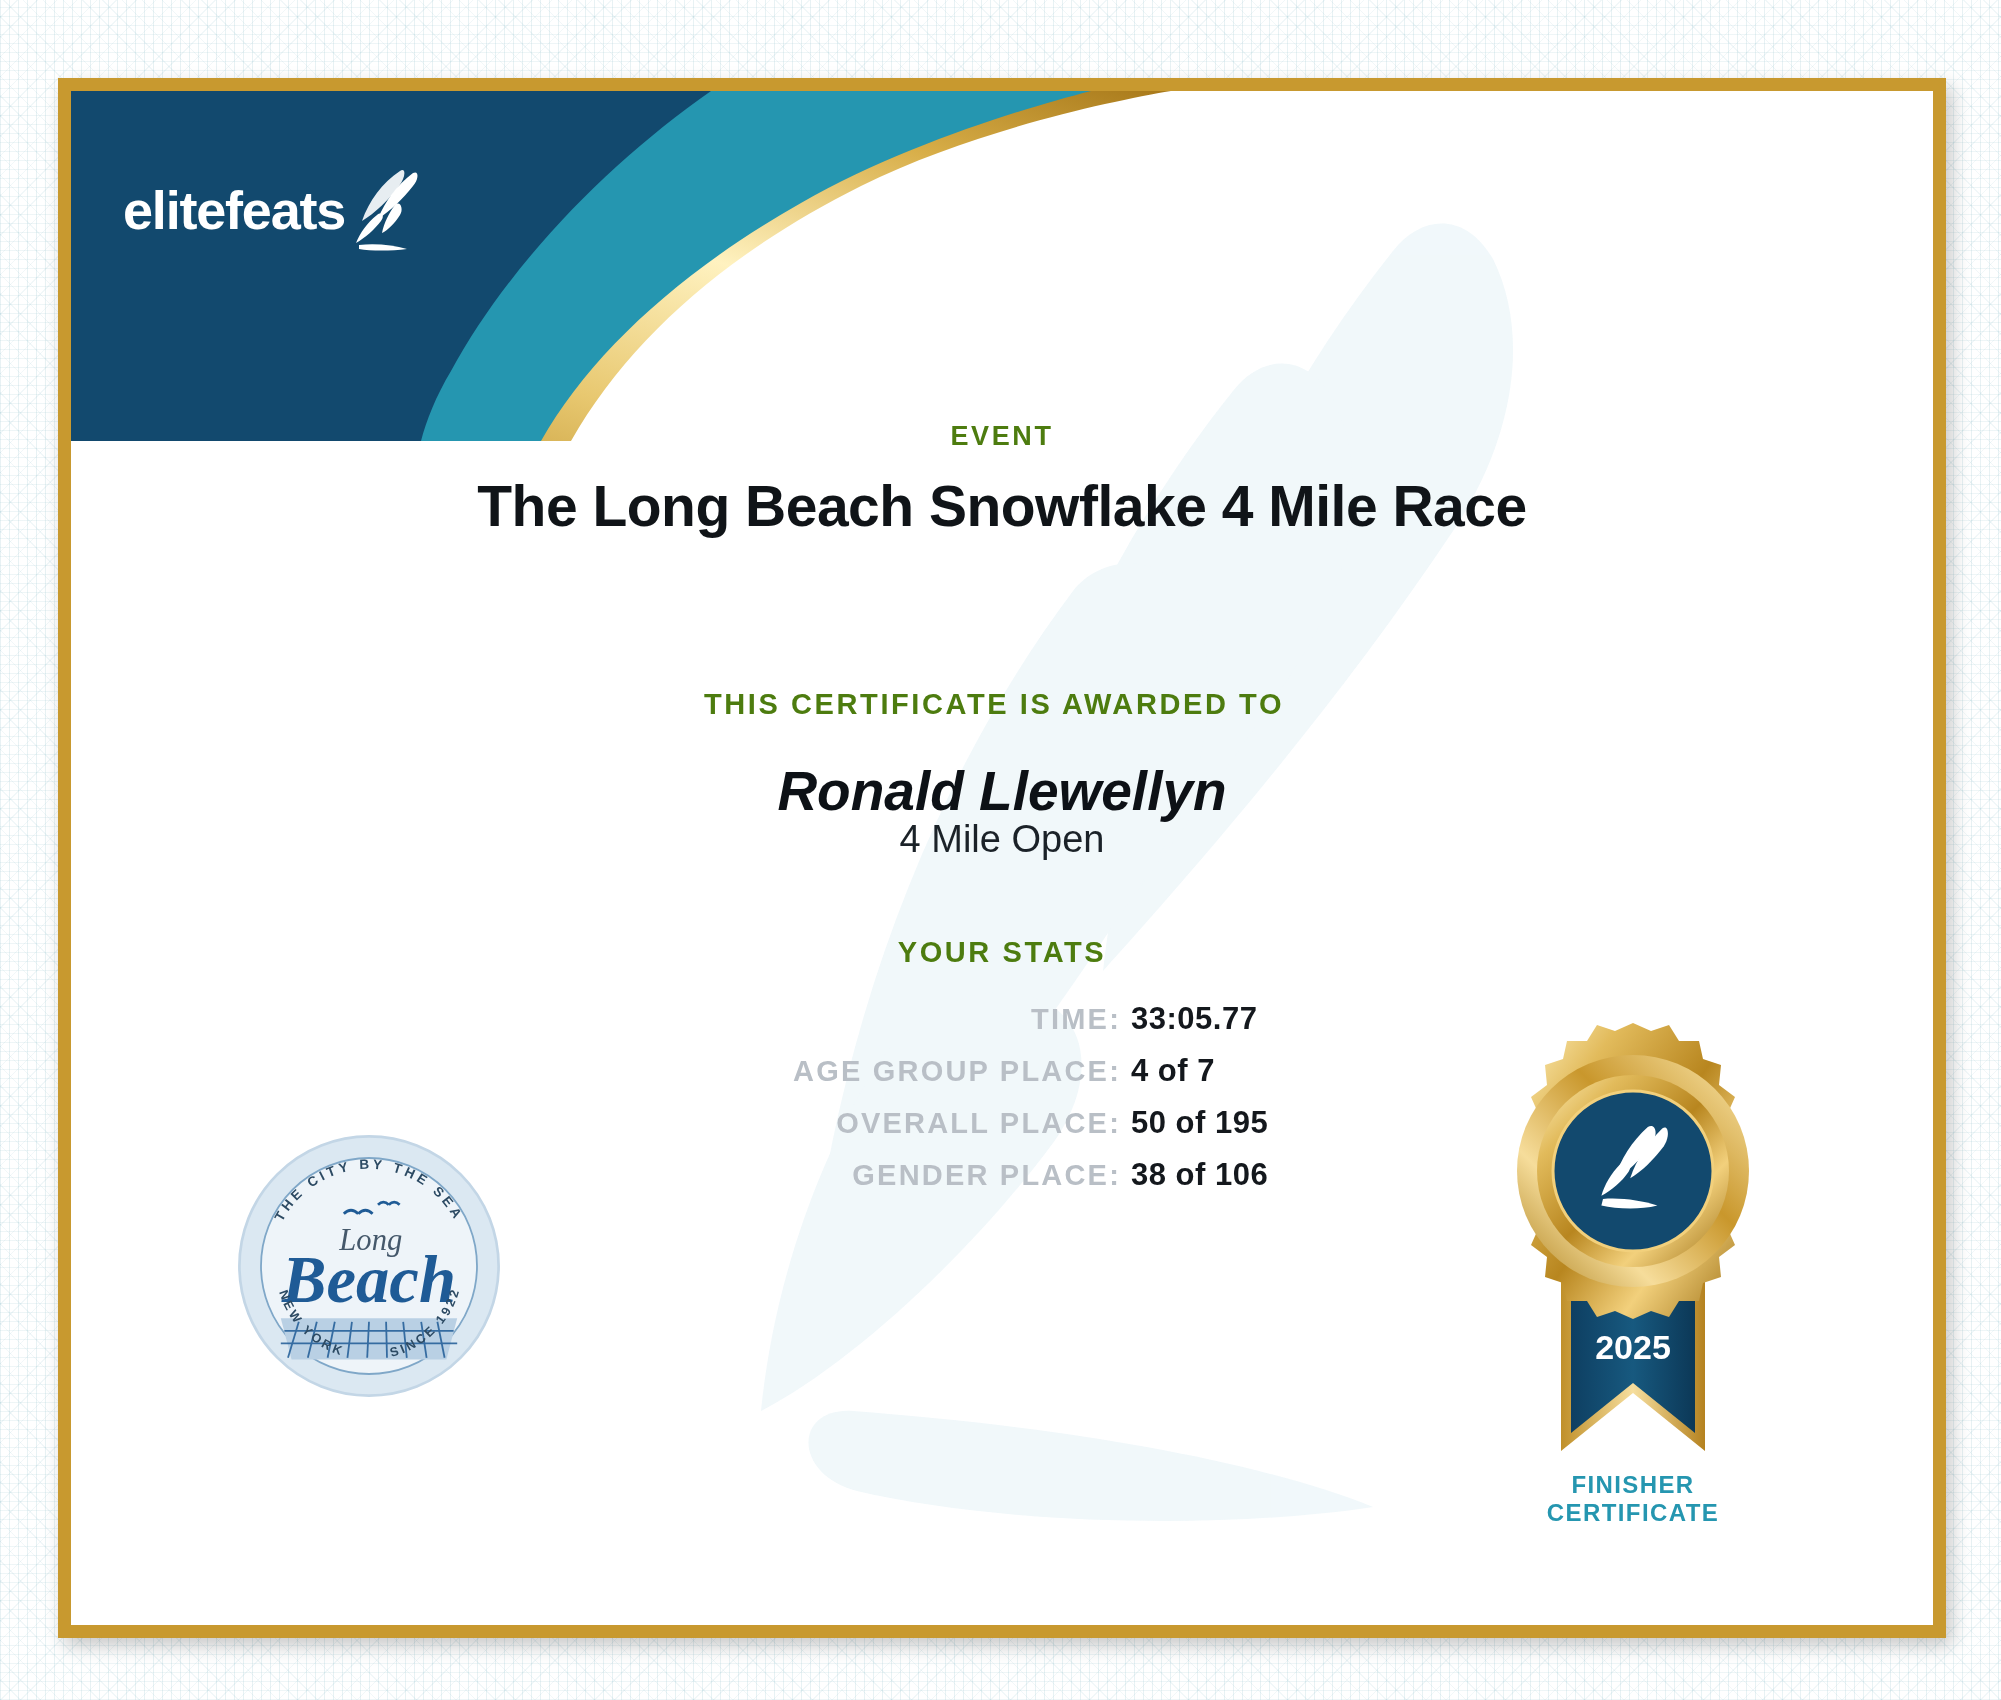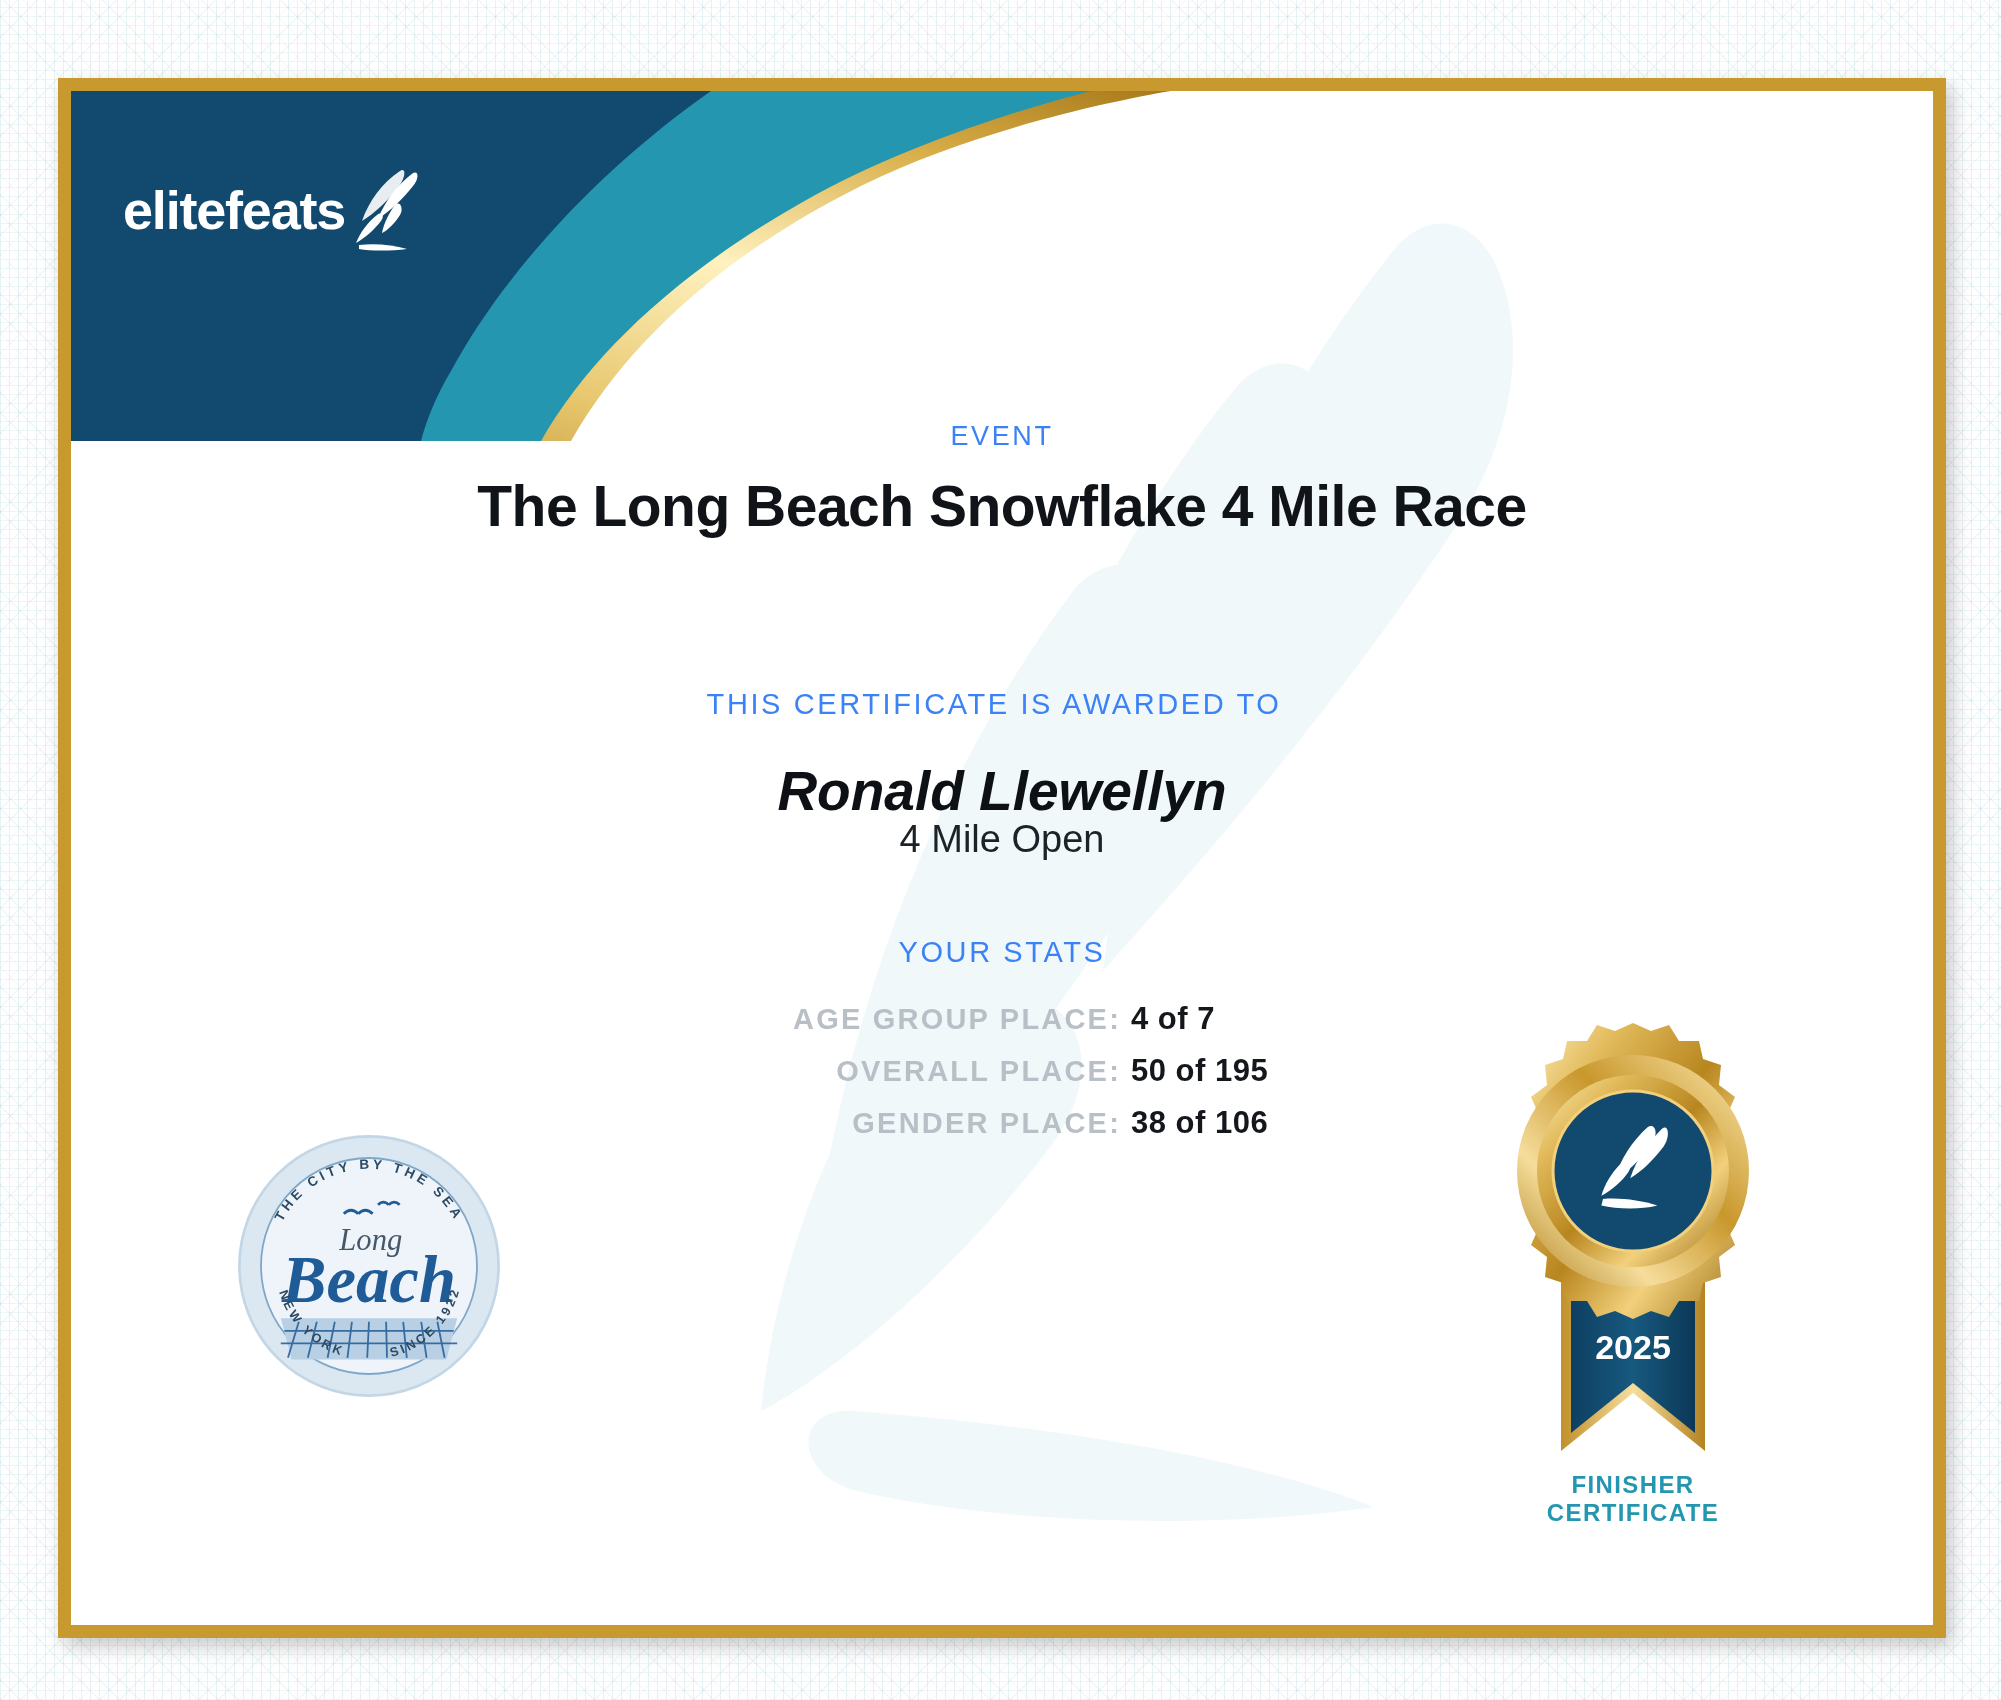--- a/index.html
+++ b/index.html
@@ -63,24 +63,24 @@
   .brand-text {
     font-size: 54px; font-weight: bold; color: #ffffff;
     letter-spacing: -1.2px; line-height: 1;
   }
 
   
   .body-wrap {
     position: absolute; left: 0; top: 0; width: 100%; height: 100%;
   }
   .label {
-    color: #3b82f6;
+    color: #4d7c0f;
     letter-spacing: 2.6px;
     text-align: center;
-    font-weight: 400;
+    font-weight: 700;
   }
   .lbl-event { position:absolute; left:0; right:0; top: 330px; font-size: 27px; }
   .event-name {
     position:absolute; left:0; right:0; top: 382px;
     text-align:center; font-size: 57px; font-weight: bold; color:#101418;
     letter-spacing: -0.5px;
   }
   .lbl-awarded { position:absolute; left:0; right:16px; top: 597px; font-size: 29px; }
   .awardee {
     position:absolute; left:0; right:0; top: 668px;
@@ -175,20 +175,24 @@
       <div class="label lbl-event">EVENT</div>
       <div class="event-name">The Long Beach Snowflake 4 Mile Race</div>
 
       <div class="label lbl-awarded">THIS CERTIFICATE IS AWARDED TO</div>
       <div class="awardee">Ronald Llewellyn</div>
       <div class="division">4 Mile Open</div>
 
       <div class="label lbl-stats">YOUR STATS</div>
 
       <div class="stats">
+        <div class="stat-row">
+          <span class="stat-key">TIME:</span>
+          <span class="stat-val">33:05.77</span>
+        </div>
         <div class="stat-row">
           <span class="stat-key">AGE GROUP PLACE:</span>
           <span class="stat-val">4 of 7</span>
         </div>
         <div class="stat-row">
           <span class="stat-key">OVERALL PLACE:</span>
           <span class="stat-val">50 of 195</span>
         </div>
         <div class="stat-row">
           <span class="stat-key">GENDER PLACE:</span>

